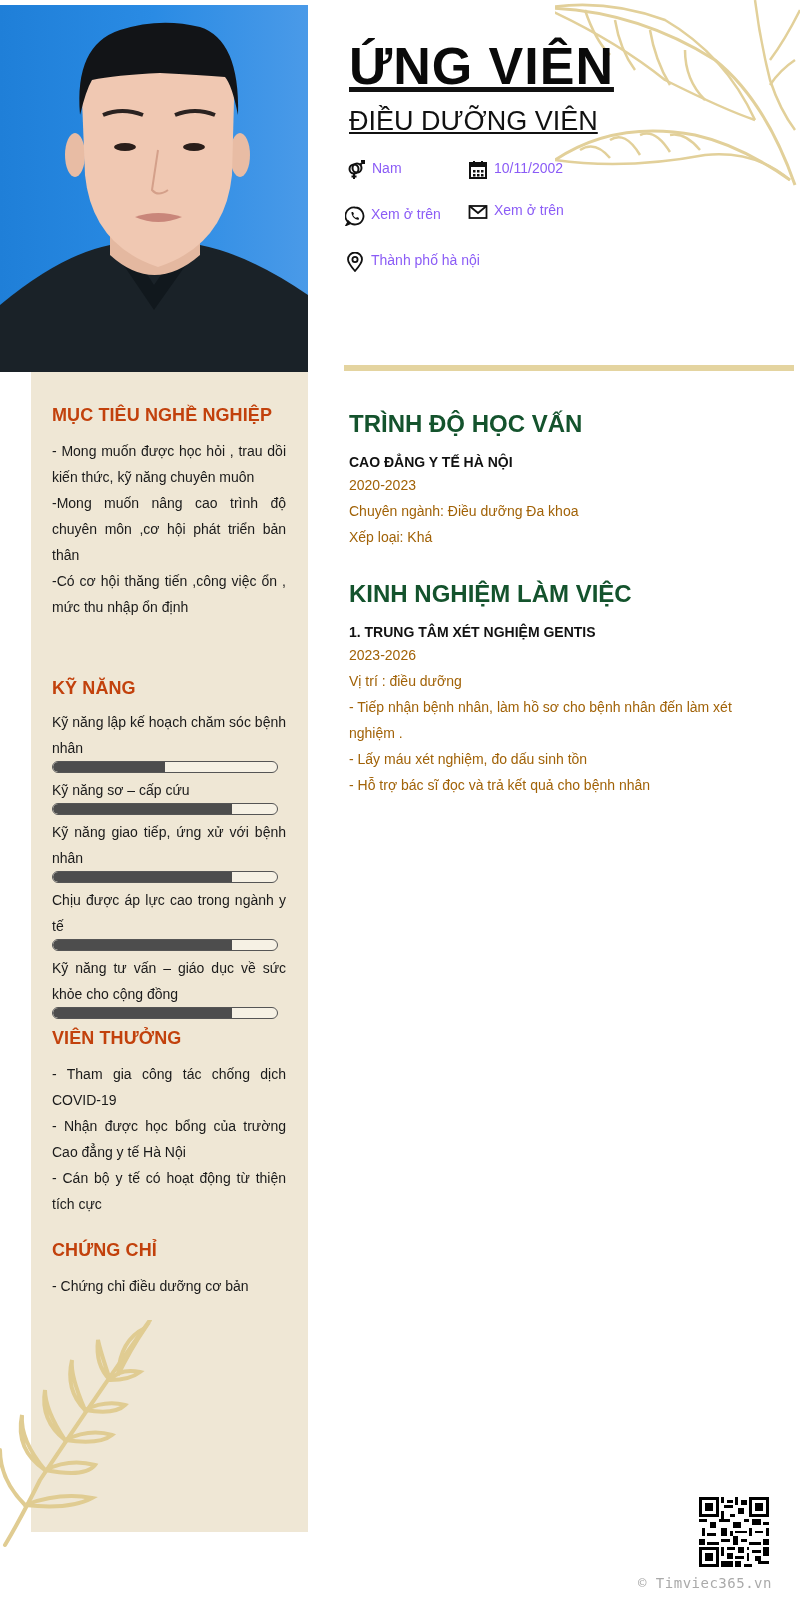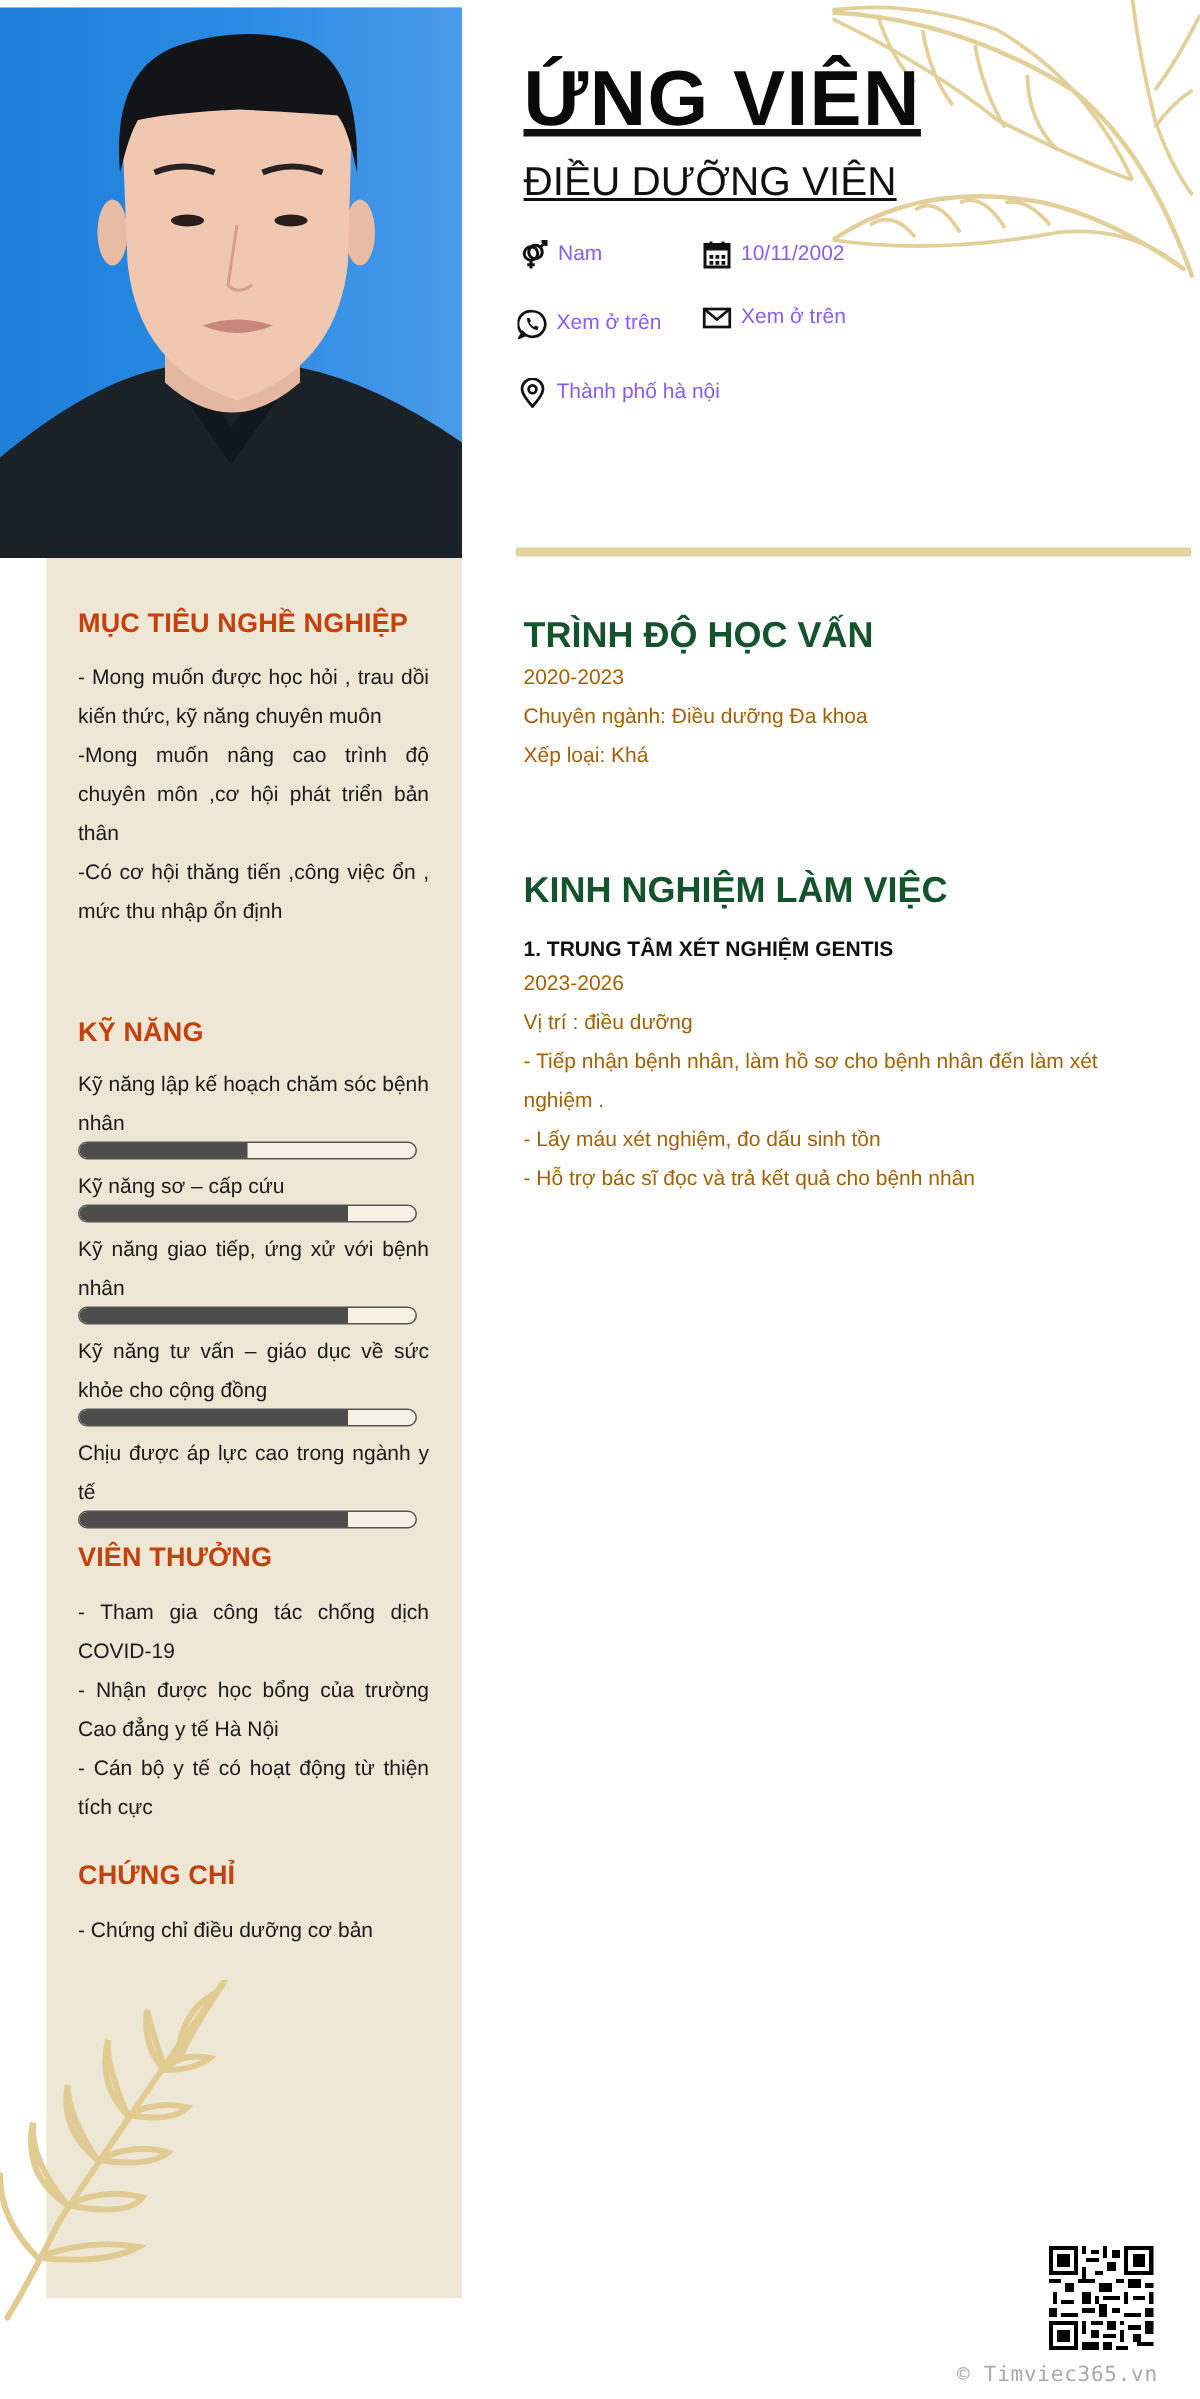--- a/index.html
+++ b/index.html
@@ -186,27 +186,27 @@
           <div class="skill-fill" style="width:80%"></div>
         </div>
     </div>
     <div class="skill">
       <div class="skill-label">Kỹ năng giao tiếp, ứng xử với bệnh nhân</div>
       <div class="skill-bar">
           <div class="skill-fill" style="width:80%"></div>
         </div>
     </div>
     <div class="skill">
+      <div class="skill-label">Chịu được áp lực cao trong ngành y tế</div>
+      <div class="skill-bar">
+          <div class="skill-fill" style="width:80%"></div>
+        </div>
+    </div>
+    <div class="skill">
       <div class="skill-label">Kỹ năng tư vấn – giáo dục về sức khỏe cho cộng đồng</div>
-      <div class="skill-bar">
-          <div class="skill-fill" style="width:80%"></div>
-        </div>
-    </div>
-    <div class="skill">
-      <div class="skill-label">Chịu được áp lực cao trong ngành y tế</div>
       <div class="skill-bar">
           <div class="skill-fill" style="width:80%"></div>
         </div>
     </div>
   </div>
 </div>
 
 <div class="side-sec" style="top:1028px;">
   <div class="side-title">VIÊN THƯỞNG</div>
   <div class="side-text">
@@ -218,20 +218,21 @@
 
 <div class="side-sec" style="top:1240px;">
   <div class="side-title">CHỨNG CHỈ</div>
   <div class="side-text">
     <p>- Chứng chỉ điều dưỡng cơ bản</p>
   </div>
 </div>
 
 <div class="main-sec" style="top:410px;">
   <div class="main-title">TRÌNH ĐỘ HỌC VẤN</div>
+  <div class="main-sub">CAO ĐẲNG Y TẾ HÀ NỘI</div>
   <div class="main-line">2020-2023</div>
   <div class="main-line">Chuyên ngành: Điều dưỡng Đa khoa</div>
   <div class="main-line">Xếp loại: Khá</div>
 </div>
 
 <div class="main-sec" style="top:580px;">
   <div class="main-title">KINH NGHIỆM LÀM VIỆC</div>
   <div class="main-sub">1. TRUNG TÂM XÉT NGHIỆM GENTIS</div>
   <div class="main-line">2023-2026</div>
   <div class="main-line">Vị trí : điều dưỡng</div>

